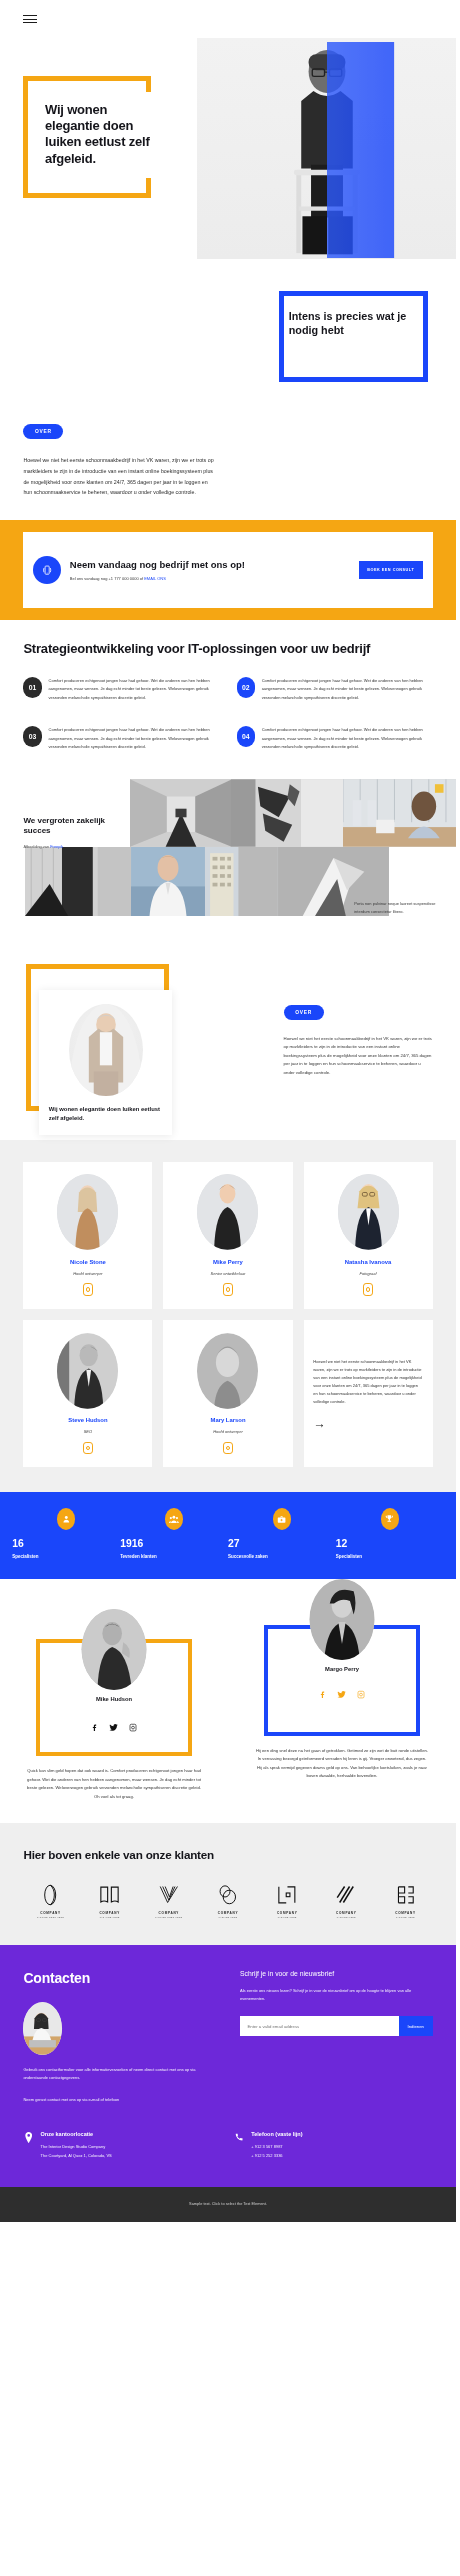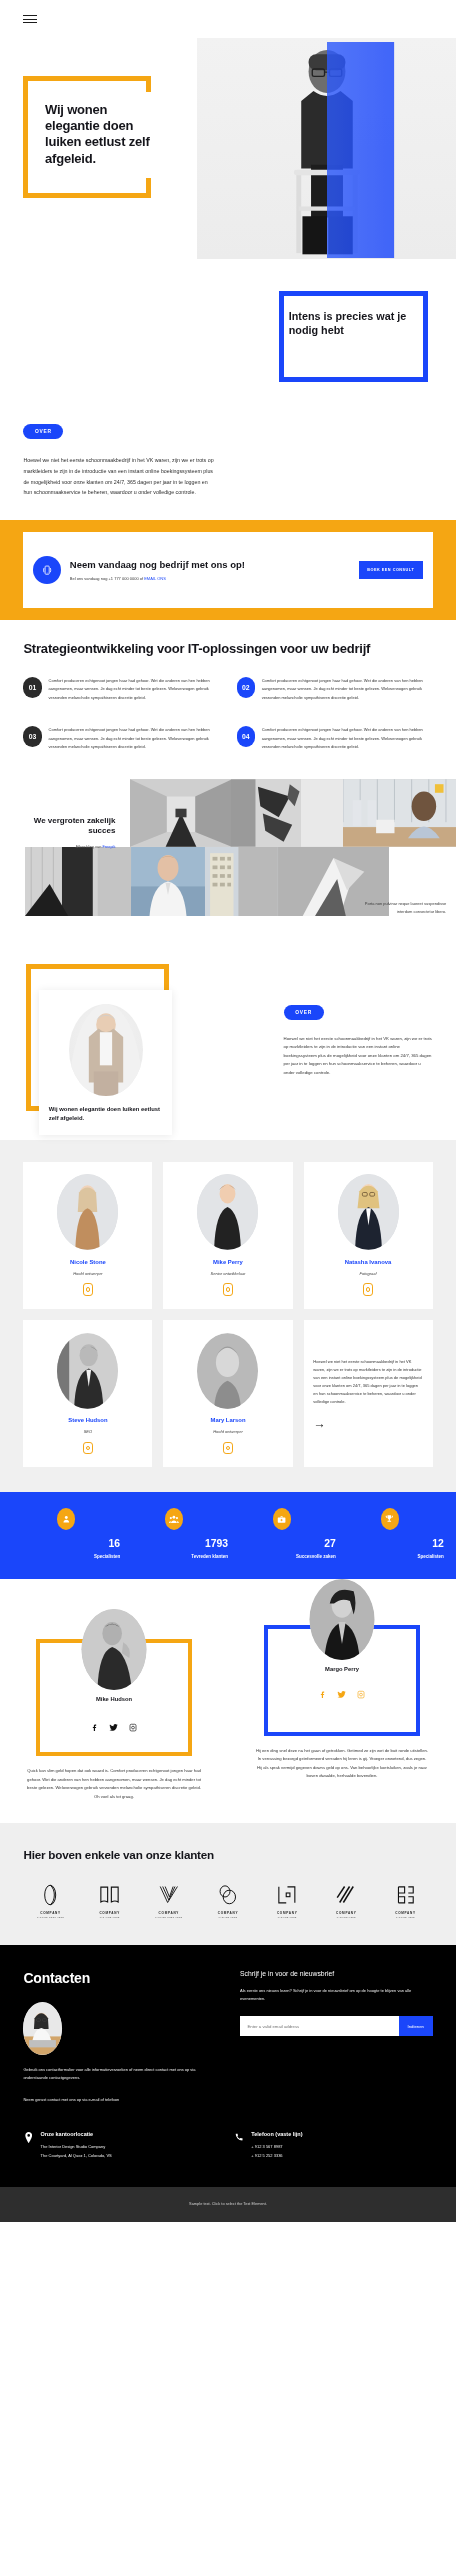--- a/index.html
+++ b/index.html
@@ -93,21 +93,21 @@
   .step-num {
     width:18.4px; height:21px; border-radius:9.8px; flex:0 0 18.4px;
     display:flex; align-items:center; justify-content:center;
     color:#fff; font-size:6.8px; font-weight:700;
   }
   .step-num.dark { background:#2b2b2b; }
   .step-num.blue { background:#1a46fa; }
   .step-txt { font-size:4px; line-height:2.05; color:#333; }
 
   
-  .gallery-wrap { position:relative; padding:22px 0 21px 0;text-align:right; }
+  .gallery-wrap { position:relative; padding:22px 0 21px 0; }
   .gal-head { position:absolute; left:23.4px; top:59px; width:92px; z-index:5; }
   .gal-title { font-size:8px; font-weight:700; line-height:1.3; color:#15151b; }
   .gal-credit { margin-top:7.4px; font-size:3.9px; color:#555; }
   .gal-credit a { color:#1a46fa; text-decoration:none; }
   .gal-row1 { display:flex; margin-left:130px; height:68px; }
   .gal-row2 { display:flex; margin-left:24.6px; margin-top:0; height:69px; }
   .ph { background:#d8d8d8; position:relative; overflow:hidden; }
   .quote {
     position:absolute; right:9.8px; bottom:21px; width:92px;
     font-size:4px; line-height:1.95; color:#3a3a3a;
@@ -142,21 +142,21 @@
   .team-role { margin-top:6.1px; font-size:4px; font-style:italic; color:#444; }
   .team-ig { margin-top:7.4px; display:flex; justify-content:center; }
   .ig-box { width:9.8px; height:12.3px; border:1.2px solid #f5a613; border-radius:3.1px; display:flex; align-items:center; justify-content:center; }
   .ig-dot { width:4.3px; height:4.3px; border:1.2px solid #f5a613; border-radius:50%; }
   .team-textcard { background:#fff; padding:14.7px 9.8px; display:flex; flex-direction:column; justify-content:center; }
   .team-text { font-size:4px; line-height:2.0; color:#333; }
   .arrow { margin-top:12.3px; font-size:12.3px; color:#111; line-height:1; }
 
   
   .stats { background:#1a46fa; display:grid; grid-template-columns:repeat(4,1fr); padding:16px 12.3px 18.4px 12.3px; }
-  .stat { text-align:right; color:#fff; }
+  .stat { text-align:left; color:#fff; }
   .stat-icon {
     width:18.4px; height:22px; border-radius:50%; background:#f5a613;
     margin:0 auto 8.6px auto; display:flex; align-items:center; justify-content:center;
   }
   .stat-num { font-size:10.4px; font-weight:700; line-height:1; }
   .stat-lbl { margin-top:5.5px; font-size:4.5px; font-weight:700; line-height:1.45; }
 
   
   .testi { padding:27px 0 22px 0; position:relative; }
   .testi-grid { display:flex; gap:0; }
@@ -179,21 +179,21 @@
   
   .clients { background:#efefef; padding:24.6px 23.4px 27px 23.4px; }
   .clients-title { font-size:11.7px; font-weight:700; color:#15151b; letter-spacing:-0.2px; }
   .logos { margin-top:21px; display:grid; grid-template-columns:repeat(7,1fr); gap:4.9px; align-items:end; }
   .logo { text-align:center; }
   .logo-mark { height:26px; display:flex; align-items:center; justify-content:center; }
   .logo-name { margin-top:3.7px; font-size:3.1px; font-weight:700; letter-spacing:0.7px; color:#1c1c1c; }
   .logo-tag { margin-top:1.2px; font-size:1.8px; letter-spacing:0.5px; color:#444; }
 
   
-  .contact { background:#000000; padding:24.6px 23.4px 28px 23.4px; display:grid; grid-template-columns:1fr 1fr; gap:24px; }
+  .contact { background:#6d28d9; padding:24.6px 23.4px 28px 23.4px; display:grid; grid-template-columns:1fr 1fr; gap:24px; }
   .contact-h { font-size:14px; font-weight:700; color:#fff; letter-spacing:-0.2px; }
   .contact-photo {
     margin-top:16px; width:39px; height:53px; border-radius:50%;
     background:radial-gradient(circle at 50% 40%,#f2f2f2,#d8d8d8); overflow:hidden; position:relative;
   }
   .contact-p { margin-top:11px; font-size:4px; line-height:2.0; color:#fff; opacity:.95; }
   .news-h { font-size:6.8px; color:#fff; }
   .news-p { margin-top:9.8px; font-size:4px; line-height:2.0; color:#fff; opacity:.95; }
   .news-form { margin-top:13.5px; display:flex; height:19.7px; }
   .news-input { flex:1; border:none; background:#fff; padding:0 7.4px; font-size:4.3px; color:#333; font-family:"Liberation Sans",sans-serif; }
@@ -568,21 +568,21 @@
       <div class="stat-icon">
         <svg width="9.8" height="8.6" viewBox="0 0 24 20" fill="#fff">
             <circle cx="12" cy="5" r="3.4"></circle>
             <circle cx="4.5" cy="7" r="2.6"></circle>
             <circle cx="19.5" cy="7" r="2.6"></circle>
             <path d="M5 19c0-3.3 3.1-6 7-6s7 2.7 7 6z"></path>
             <path d="M0 19c0-2.4 1.7-4.3 4-4.7V19z"></path>
             <path d="M24 19c0-2.4-1.7-4.3-4-4.7V19z"></path>
           </svg>
       </div>
-      <div class="stat-num">1793</div>
+      <div class="stat-num">1916</div>
       <div class="stat-lbl">Tevreden klanten</div>
     </div>
     <div class="stat">
       <div class="stat-icon">
         <svg width="9.2" height="8.6" viewBox="0 0 24 22" fill="#fff">
             <rect x="2" y="6" width="20" height="14" rx="1.8"></rect>
             <path d="M9 6V4.4C9 3.6 9.6 3 10.4 3h3.2c.8 0 1.4.6 1.4 1.4V6h-2V5h-2v1z"></path>
             <rect x="11" y="10" width="2" height="6" fill="#f5a613"></rect>
             <rect x="9" y="12" width="6" height="2" fill="#f5a613"></rect>
           </svg>

